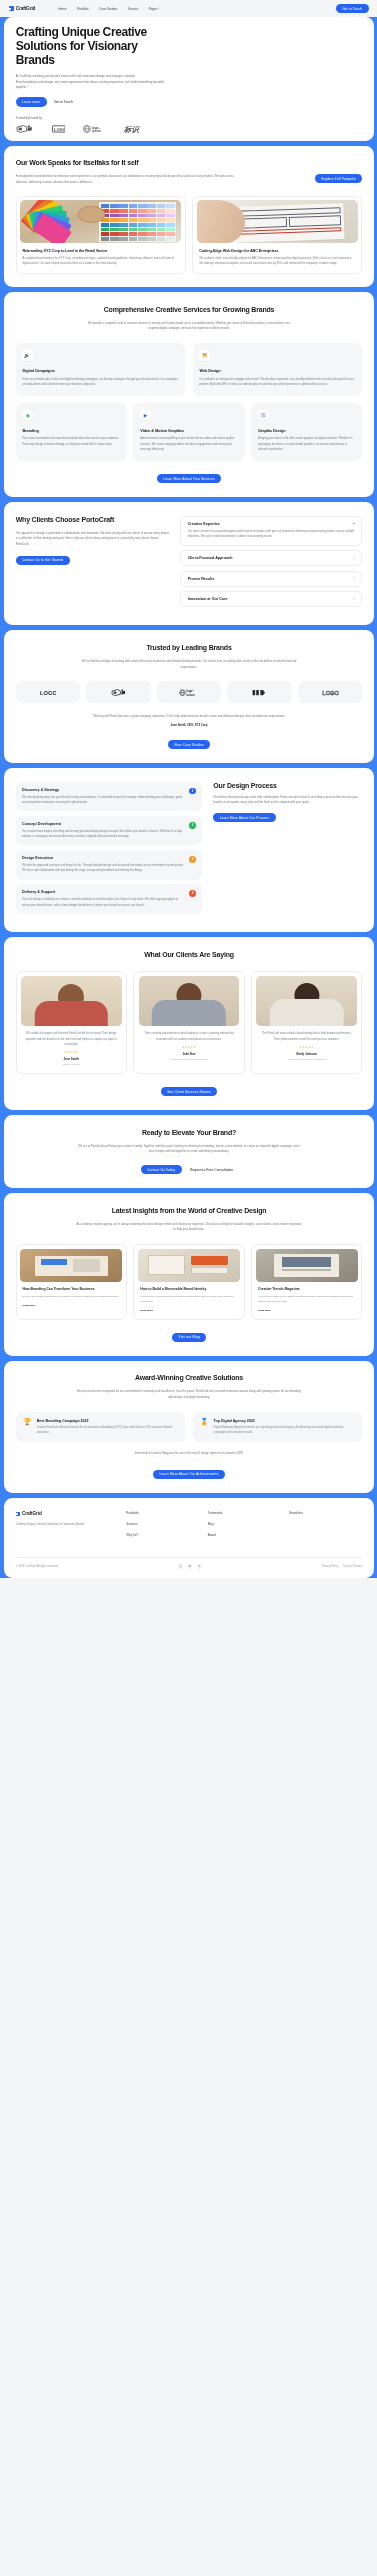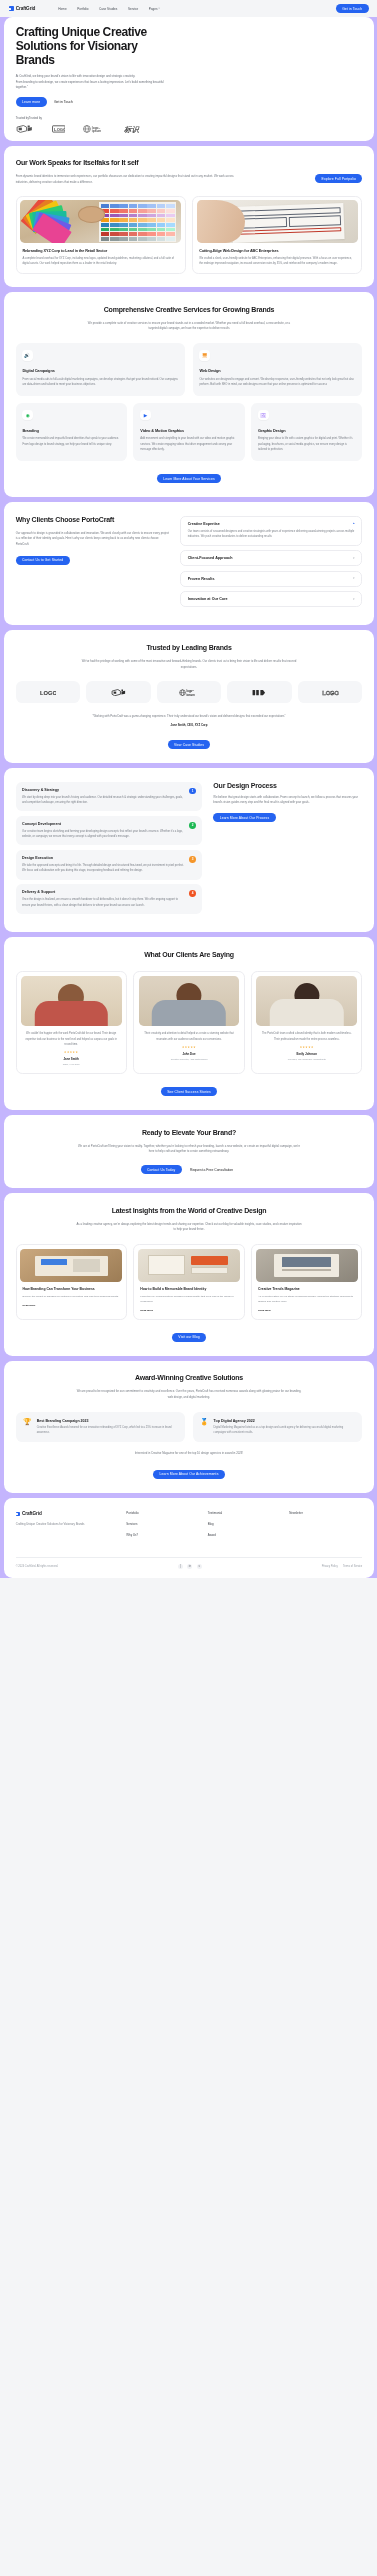--- a/index.html
+++ b/index.html
@@ -3,21 +3,21 @@
 <meta charset="utf-8">
 <style>
   * { box-sizing: border-box; margin: 0; padding: 0; }
   html, body { width: 378px; }
   body {
     font-family: "Liberation Sans", sans-serif;
     background: #f4f5f7;
     color: #1c1c1e;
     -webkit-font-smoothing: antialiased;
   }
-  .page { width: 378px; position: relative; background: #c4b5fd; }
+  .page { width: 378px; position: relative; background: #3b82f6; }
   .sec { background: #ffffff; border-radius: 8.4px; margin: 0 4.2px 5.2px; overflow: hidden; }
   .btn-blue {
     display: inline-block; background: #2563f0; color: #fff;
     border: none; border-radius: 52px; font-size: 3.4px; font-weight: 500;
     padding: 2.6px 6.3px; cursor: pointer; letter-spacing: 0.1px;
     font-family: "Liberation Sans", sans-serif; white-space: nowrap;
   }
   .btn-ghost {
     display: inline-block; background: transparent; color: #1c1c1e; border: none;
     font-size: 3.4px; padding: 2.6px 4.2px; cursor: pointer;

